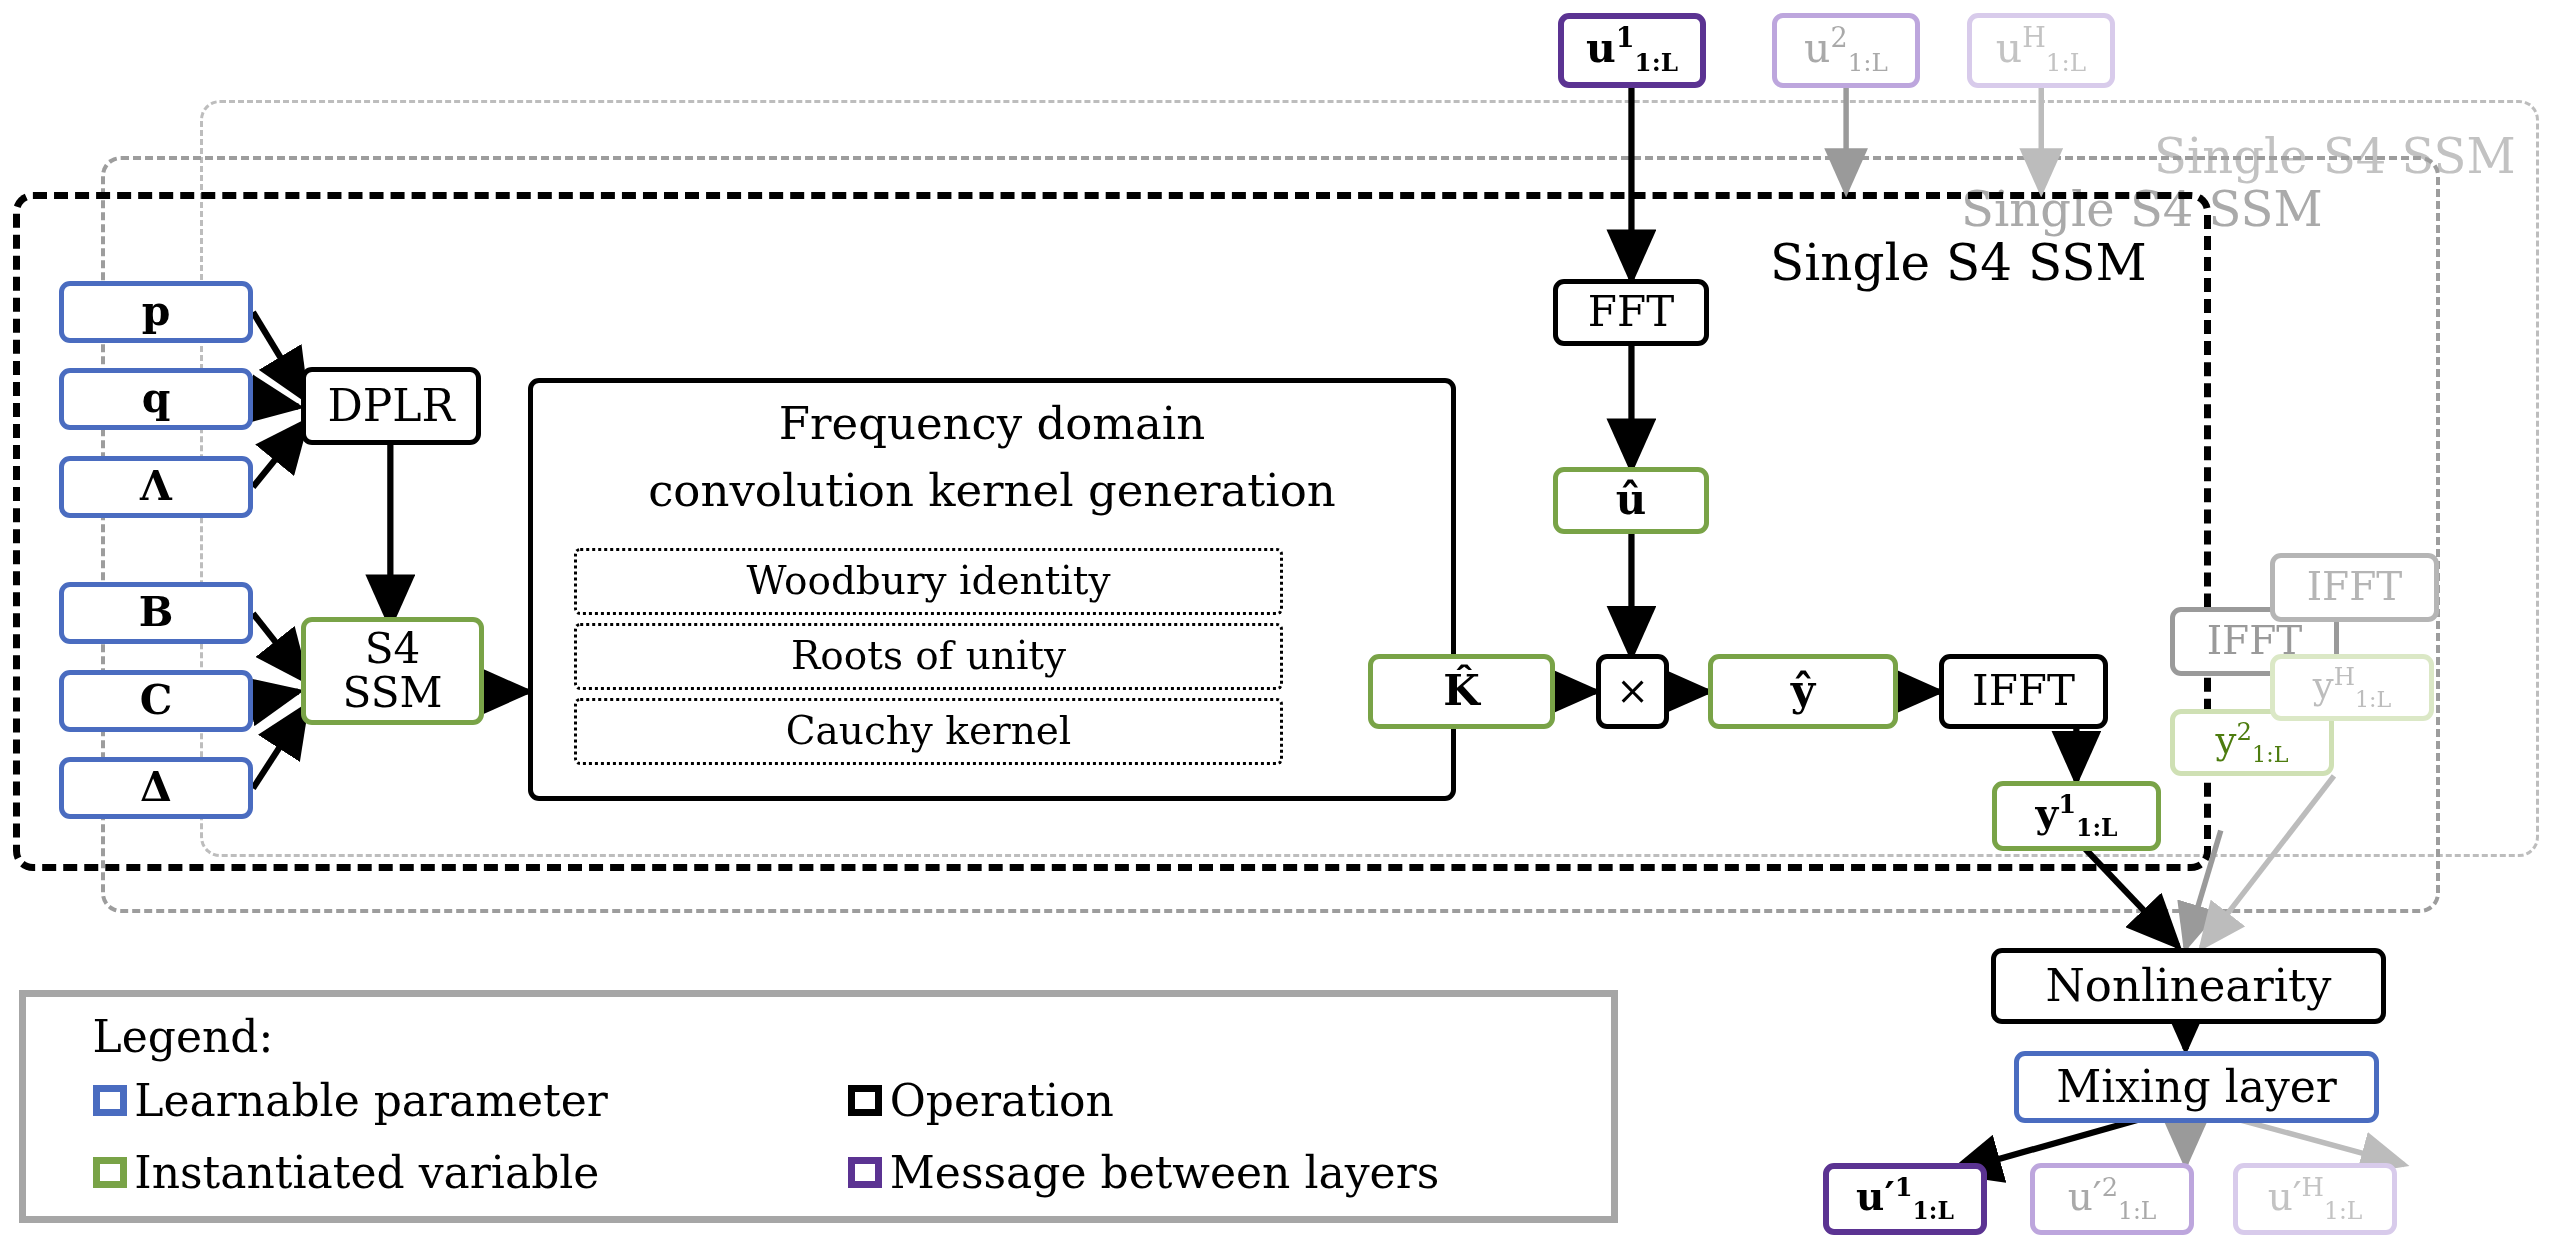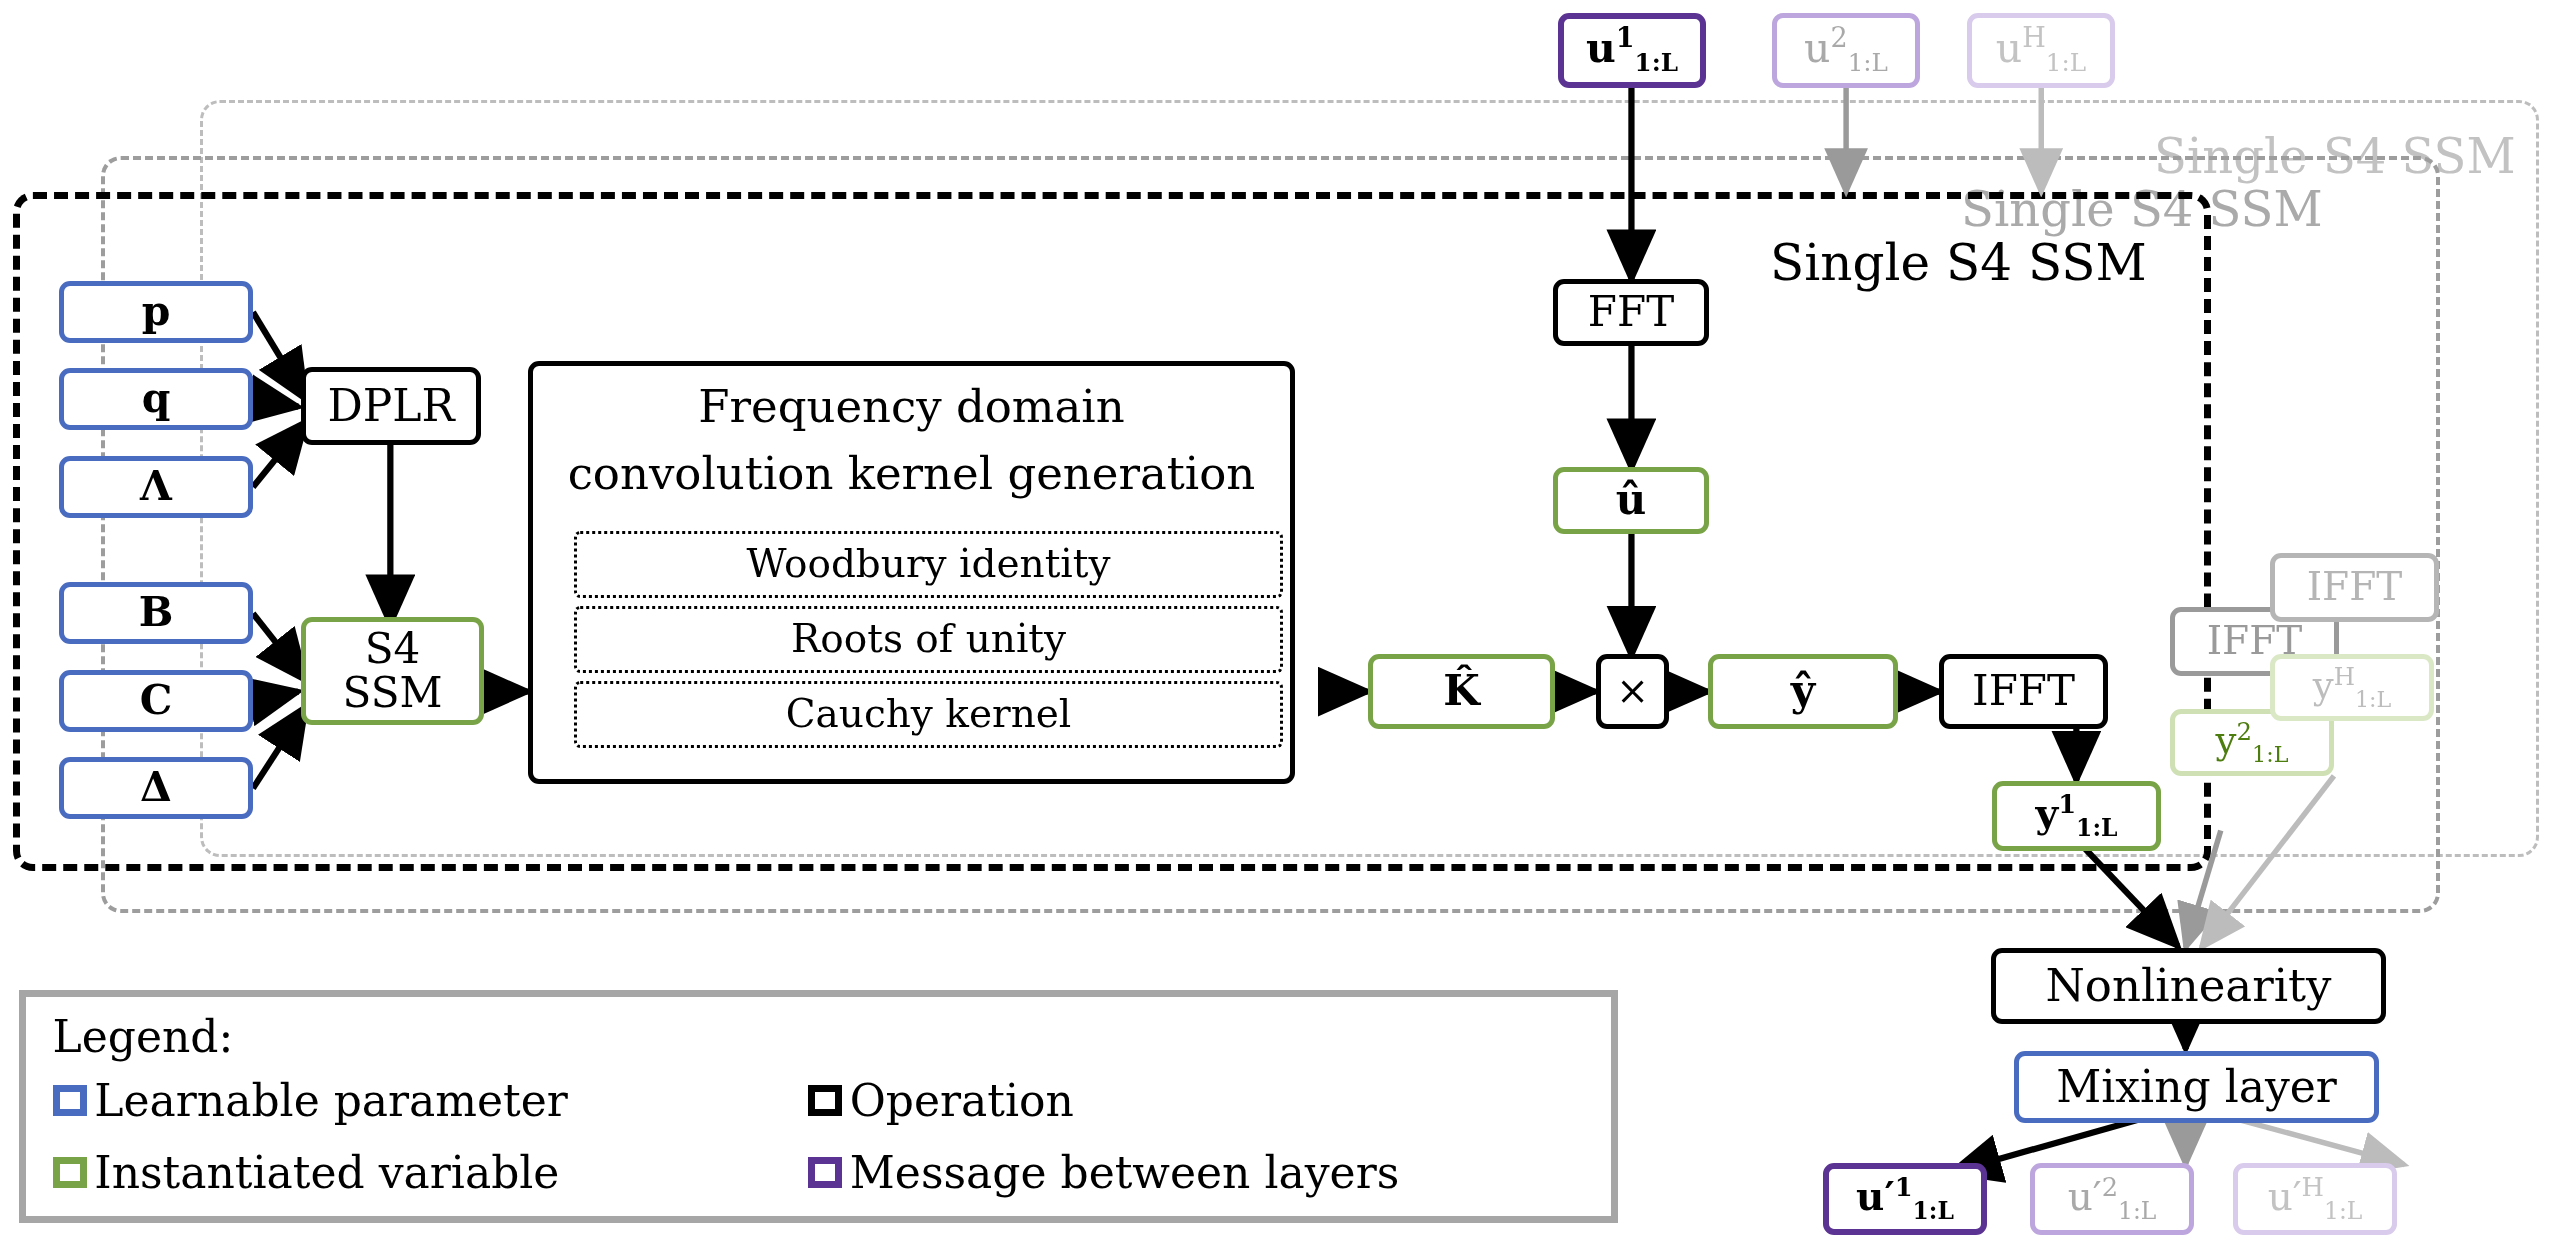--- a/index.html
+++ b/index.html
@@ -33,21 +33,21 @@
     position:absolute;box-sizing:border-box;border-radius:20px;background:transparent;
   }
   .grp-black{border:7px dashed #000;}
   .grp-gray {border:4.7px dashed #9d9d9d;}
   .grp-gray2{border:3.9px dashed #bdbdbd;}
 
   .grp-label{position:absolute;white-space:nowrap;}
 
   
   #legend{position:absolute;box-sizing:border-box;border:7px solid #a6a6a6;background:#fff;}
-  .lg-row{position:absolute;display:flex;align-items:center;white-space:nowrap;}
+  .lg-row{position:absolute;display:flex;align-items:center;white-space:nowrap;margin-left:40px;}
   .swatch{box-sizing:border-box;width:34px;height:31px;margin-right:7.8px;background:#fff;flex:0 0 auto;}
   .sw-blue{border:7px solid #4a6cc0;}
   .sw-green{border:7px solid #79a347;}
   .sw-black{border:7px solid #000;}
   .sw-purple{border:7px solid #5b3392;}
 
   
   .dotbox{
     position:absolute;box-sizing:border-box;border:3.9px dotted #000;border-radius:6.2px;
     display:flex;align-items:center;justify-content:center;background:#fff;
@@ -168,21 +168,21 @@
 
   <div class="node b-black" style="left:301px;top:367px;width:180px;height:78px;font-size:44px;">
     <span class="lbl">DPLR</span>
   </div>
 
   <div class="node b-green" style="left:301px;top:617px;width:183px;height:108px;font-size:42px;flex-direction:column;">
     <span class="lbl">S4</span>
     <span class="lbl">SSM</span>
   </div>
 
-  <div class="node b-black" style="left:528px;top:361px;width:767px;height:423px;display:block;">
+  <div class="node b-black" style="left:528px;top:378px;width:928px;height:423px;display:block;">
     <div style="position:absolute;left:0;right:0;top:17px;font-size:45px;text-align:center;">Frequency domain</div>
     <div style="position:absolute;left:0;right:0;top:84px;font-size:45px;text-align:center;">convolution kernel generation</div>
 
     <div class="dotbox" style="left:41px;top:165px;width:709px;height:67px;font-size:39px;">
       <span>Woodbury identity</span>
     </div>
     <div class="dotbox" style="left:41px;top:240px;width:709px;height:67px;font-size:39px;">
       <span>Roots of unity</span>
     </div>
     <div class="dotbox" style="left:41px;top:315px;width:709px;height:67px;font-size:39px;">

